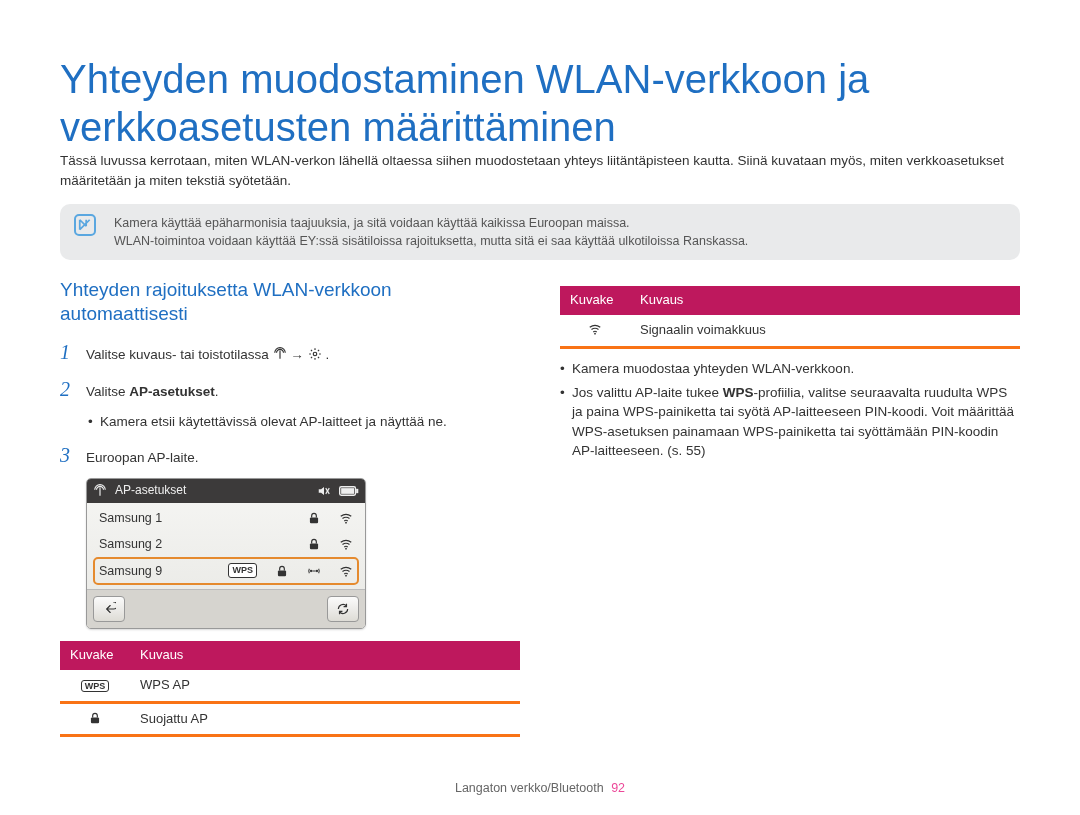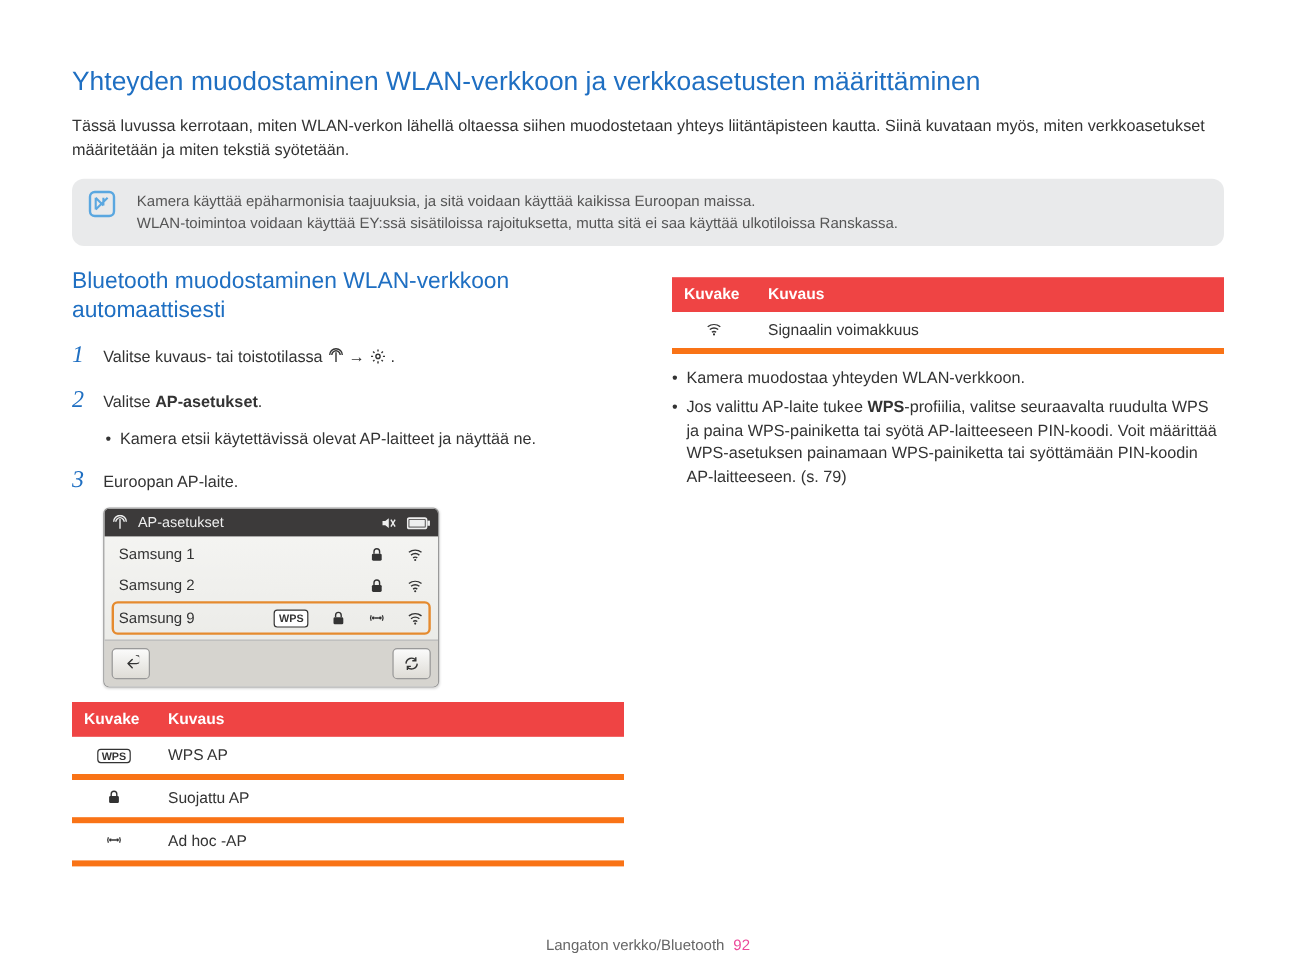--- a/index.html
+++ b/index.html
@@ -9,24 +9,23 @@
     height: 815px;
     background: #fff;
     padding: 55px 60px 20px 60px;
     color: #333;
     font-size: 13.5px;
     line-height: 1.45;
     position: relative;
   }
   .page-title {
     color: #1f6fc2;
-    font-size: 22px;
+    font-size: 40px;
     font-weight: 400;
     line-height: 1.2;
-    margin-bottom: 14px;
   }
   .intro { margin-bottom: 14px; }
   .note-box {
     background: #e9eaeb;
     border-radius: 10px;
     padding: 10px 14px 10px 54px;
     position: relative;
     font-size: 12.5px;
     color: #555;
     margin-bottom: 18px;
@@ -76,22 +75,22 @@
     display:flex; justify-content:space-between; padding:6px;
     background:#d6d4cf; border-top:1px solid #bbb;
   }
   .dev-btn {
     width:32px; height:26px; background:linear-gradient(#fbfbfb,#dedcd6);
     border:1px solid #999; border-radius:4px;
     display:flex; align-items:center; justify-content:center;
   }
   
   .kv-table { width: 100%; border-collapse: collapse; margin: 8px 0 10px 0; font-size: 13px; }
-  .kv-table th { background:#ef4444; color:#fff; font-weight:700; text-align:left; padding:5px 10px; }
-  .kv-table td { padding:6px 10px; border-bottom:5px solid #f97316; vertical-align:middle; }
+  .kv-table th { background:#be185d; color:#fff; font-weight:400; text-align:left; padding:5px 10px; }
+  .kv-table td { padding:6px 10px; border-bottom:3px solid #f97316; vertical-align:middle; }
   .kv-table .icon-cell { width:58px; text-align:center; }
   .col-left-narrow th:first-child, .col-left-narrow td:first-child { width:70px; }
   .bullets { margin-top: 0; }
   .footer {
     position:absolute; bottom:18px; left:0; right:0;
     text-align:center; font-size:12.5px; color:#666;
   }
   .footer .pg { color:#ec4899; margin-left:4px; }
   
   svg.ic { width:14px; height:14px; display:inline-block; vertical-align:-2px; }
@@ -109,21 +108,21 @@
         <path d="M3 3 L14 14 M3 3 L3 20 M14 14 L14 3 M3 20 L20 3"></path>
       </svg>
   </span>
   <div>Kamera käyttää epäharmonisia taajuuksia, ja sitä voidaan käyttää kaikissa Euroopan maissa.</div>
   <div>WLAN-toimintoa voidaan käyttää EY:ssä sisätiloissa rajoituksetta, mutta sitä ei saa käyttää ulkotiloissa Ranskassa.</div>
 </div>
 
 <div class="columns">
 
   <div class="col">
-    <h2 class="subheading">Bluetooth muodostaminen WLAN-verkkoon automaattisesti</h2>
+    <h2 class="subheading">Yhteyden rajoituksetta WLAN-verkkoon automaattisesti</h2>
 
     <div class="step">
       <span class="step-num">1</span>
       <span class="step-body">
         <span>Valitse kuvaus- tai toistotilassa </span>
         <svg class="ic inline-icon" viewBox="0 0 24 24">
             <path fill="none" stroke="#333" stroke-width="2" d="M12 6v14M6 10c0-3 3-6 6-6s6 3 6 6M3 10c0-5 4-9 9-9s9 4 9 9"></path>
           </svg>
         <span>→</span>
         <svg class="ic inline-icon" viewBox="0 0 24 24">
@@ -232,28 +231,20 @@
         <td class="icon-cell"><span class="wps-badge">WPS</span></td>
         <td>WPS AP</td>
       </tr>
       <tr>
         <td class="icon-cell"><svg class="ic" viewBox="0 0 24 24">
                 <rect x="5" y="11" width="14" height="10" rx="2" fill="#333"></rect>
                 <path d="M8 11V8a4 4 0 0 1 8 0v3" fill="none" stroke="#333" stroke-width="2"></path>
               </svg></td>
         <td>Suojattu AP</td>
       </tr>
-      <tr>
-        <td class="icon-cell"><svg class="ic" viewBox="0 0 24 24">
-                <circle cx="7" cy="12" r="2" fill="#333"></circle>
-                <circle cx="17" cy="12" r="2" fill="#333"></circle>
-                <path d="M4 8c-1 2-1 6 0 8M20 8c1 2 1 6 0 8M9 12h6" fill="none" stroke="#333" stroke-width="1.8"></path>
-              </svg></td>
-        <td>Ad hoc -AP</td>
-      </tr>
     </tbody>
       </table>
   </div>
 
   <div class="col">
     <table class="kv-table col-left-narrow">
       <tbody>
           <tr>
         <th>Kuvake</th>
         <th>Kuvaus</th>
@@ -264,21 +255,21 @@
                 <circle cx="12" cy="20" r="1.5" fill="#333"></circle>
               </svg></td>
         <td>Signaalin voimakkuus</td>
       </tr>
     </tbody>
       </table>
 
     <ul class="bullets">
       <li>Kamera muodostaa yhteyden WLAN-verkkoon.</li>
       <li>
-        <span>Jos valittu AP-laite tukee </span><span class="bold">WPS</span><span>-profiilia, valitse seuraavalta ruudulta WPS ja paina WPS-painiketta tai syötä AP-laitteeseen PIN-koodi. Voit määrittää WPS-asetuksen painamaan WPS-painiketta tai syöttämään PIN-koodin AP-laitteeseen. (s. 79)</span>
+        <span>Jos valittu AP-laite tukee </span><span class="bold">WPS</span><span>-profiilia, valitse seuraavalta ruudulta WPS ja paina WPS-painiketta tai syötä AP-laitteeseen PIN-koodi. Voit määrittää WPS-asetuksen painamaan WPS-painiketta tai syöttämään PIN-koodin AP-laitteeseen. (s. 55)</span>
       </li>
     </ul>
   </div>
 </div>
 
 <div class="footer">
   <span>Langaton verkko/Bluetooth</span>
   <span class="pg">92</span>
 </div>
 

